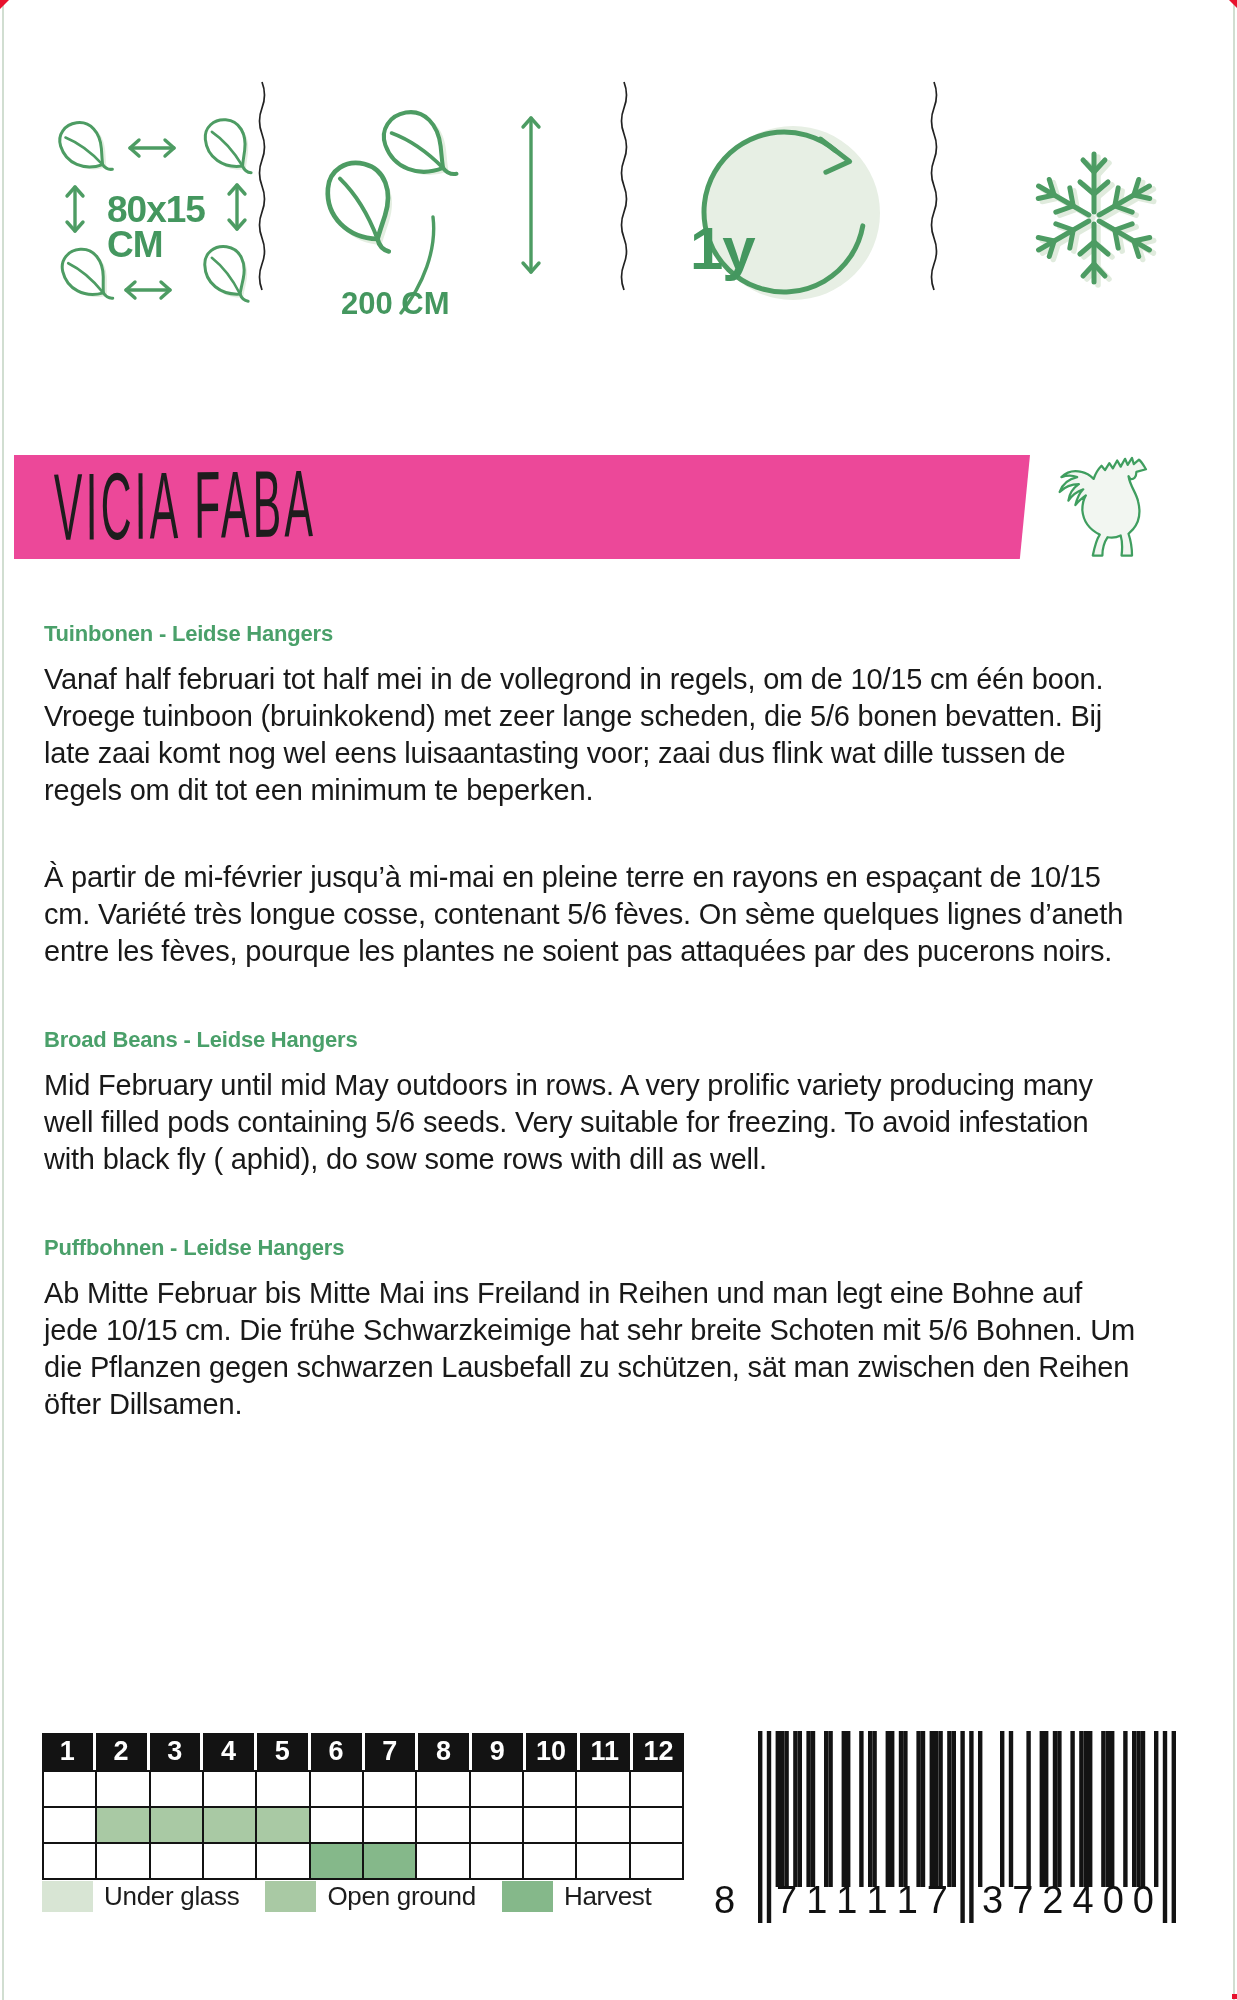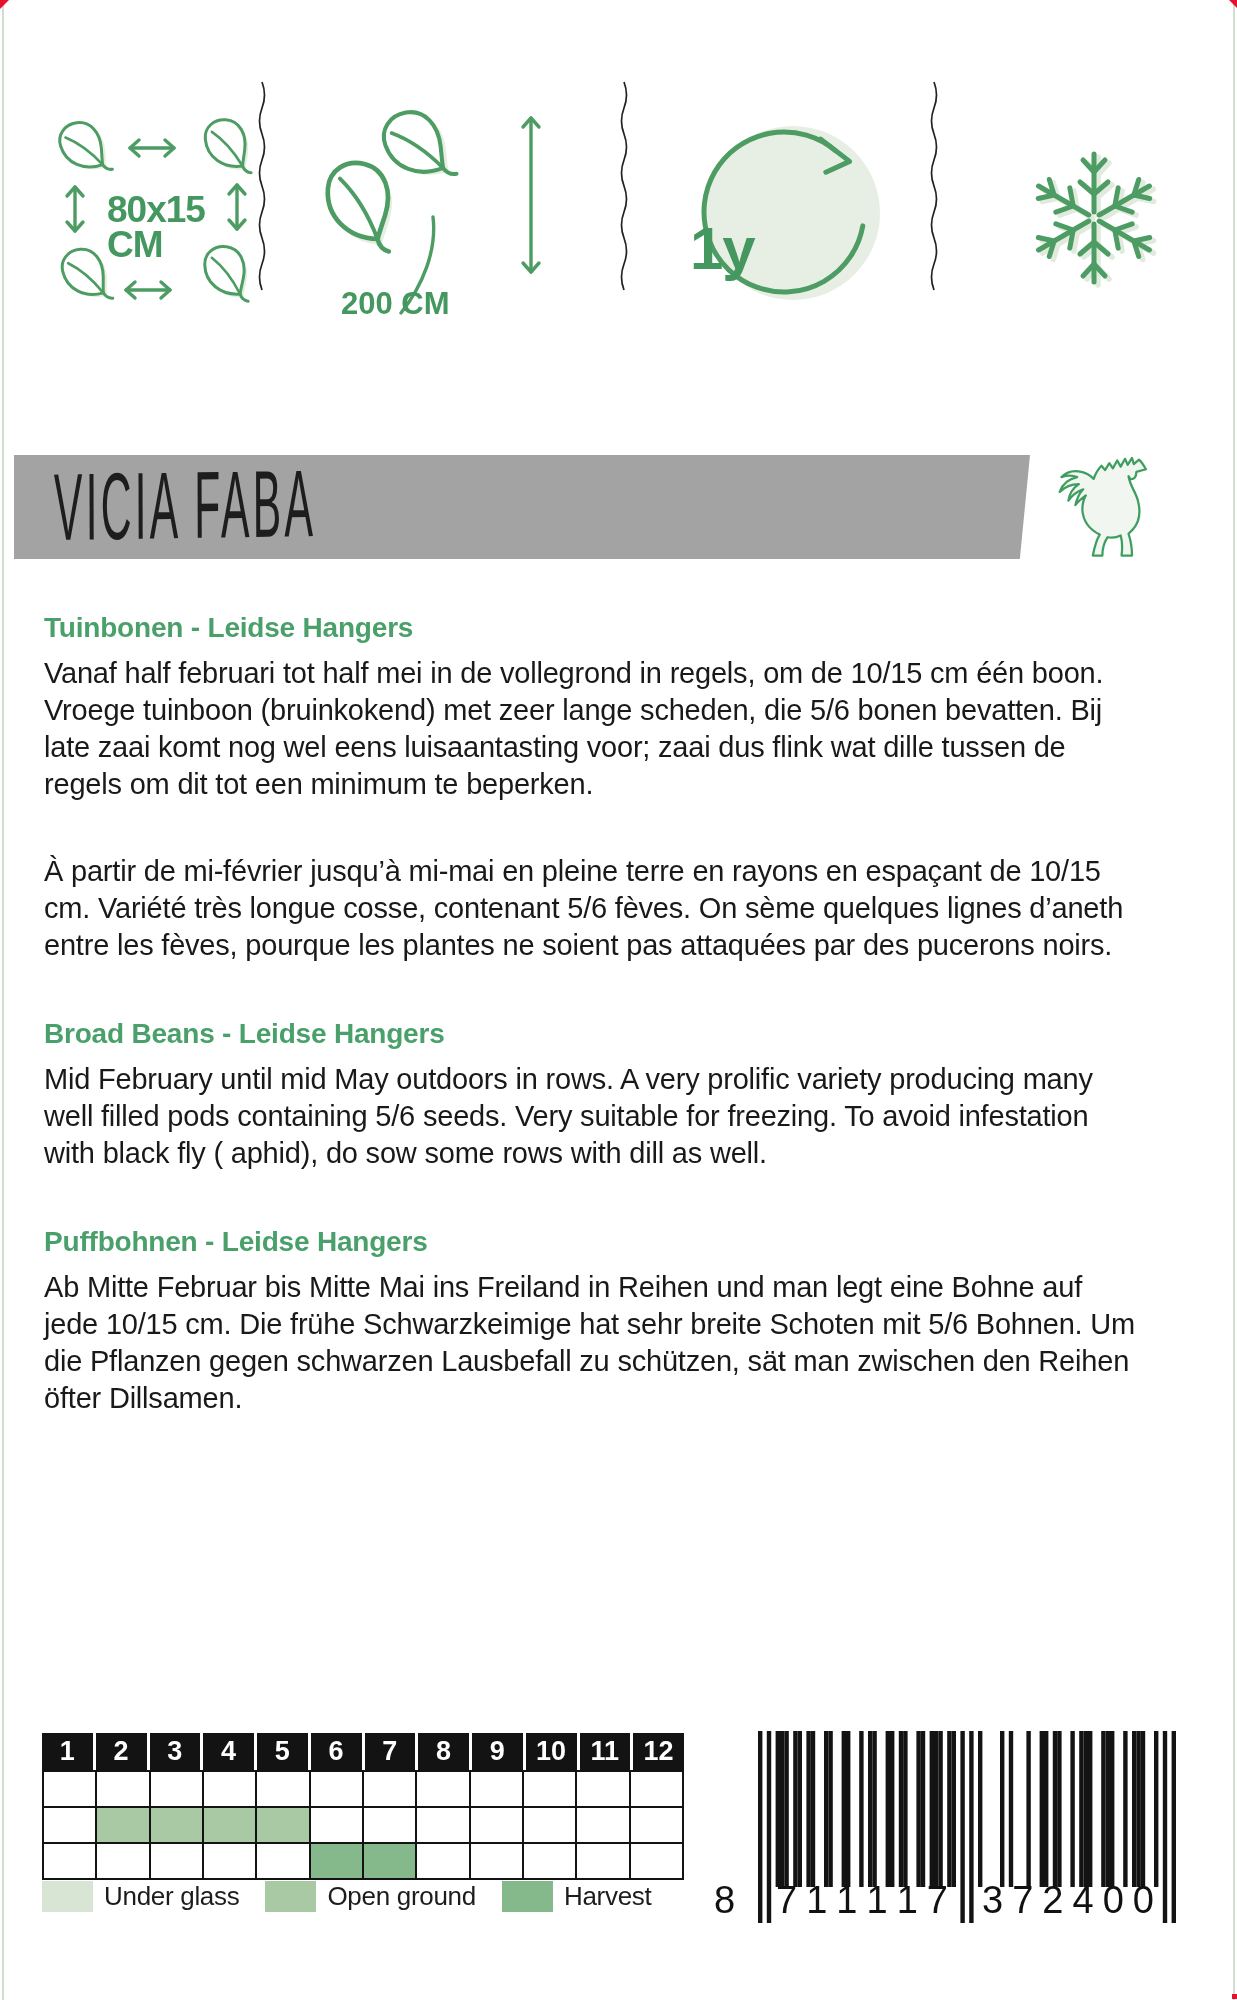--- a/index.html
+++ b/index.html
@@ -15,29 +15,29 @@
   
   .abs{position:absolute;}
   .icon-label{color:#44975f;font-weight:bold;}
   .sp-label{left:62px;top:82px;width:110px;font-size:37px;line-height:35px;letter-spacing:-1px;}
   .h-label{left:28px;top:183px;width:160px;font-size:31px;}
   .cy-label{left:0;right:0;top:56px;font-size:60px;letter-spacing:-1px;margin-top:40px;}
   .wave{position:absolute;top:80px;}
   .cycle-bg{position:absolute;left:16px;top:8px;width:174px;height:174px;border-radius:50%;background:#e7efe4;}
 
   
-  .banner{position:absolute;left:14px;top:455px;width:1016px;height:104px;background:#a3a3a3;
+  .banner{position:absolute;left:14px;top:455px;width:1016px;height:104px;background:#ec4899;
           clip-path:polygon(0 0,100% 0,99.0% 100%,0 100%);}
   .banner-title{position:absolute;left:40px;top:3px;font-size:95px;line-height:98px;color:#1d1d1d;
           font-weight:400;letter-spacing:7px;transform:scaleX(.45) rotate(-.4deg);transform-origin:left center;white-space:nowrap;}
 
   
   .sections{position:absolute;left:44px;top:596px;width:1092px;}
   .lang-section{margin:0 0 50px 0;}
-  .lang-section h2{margin:12px 0 7px 0;font-size:28px;line-height:40px;color:#4aa06a;letter-spacing:-.2px;}
+  .lang-section h2{margin:18px 0 7px 0;font-size:22px;line-height:40px;color:#4aa06a;letter-spacing:-.2px;}
   .lang-section p{margin:0;font-size:29px;line-height:37px;color:#191919;letter-spacing:-.2px;}
 
   
   .calendar{position:absolute;left:42px;top:1733px;width:642px;}
   .cal-header{display:grid;grid-template-columns:repeat(12,1fr);gap:3px;height:37px;}
   .cal-h{background:#131313;color:#fff;font-weight:bold;font-size:27px;display:flex;align-items:center;justify-content:center;}
   .cal-body{display:grid;grid-template-columns:repeat(12,1fr);grid-auto-rows:34px;gap:2px;background:#131313;border:2px solid #131313;}
   .cal-c{background:#fff;}
   .legend{position:absolute;left:42px;top:1881px;display:flex;align-items:center;gap:26px;}
   .leg-item{display:flex;align-items:center;gap:11px;}

